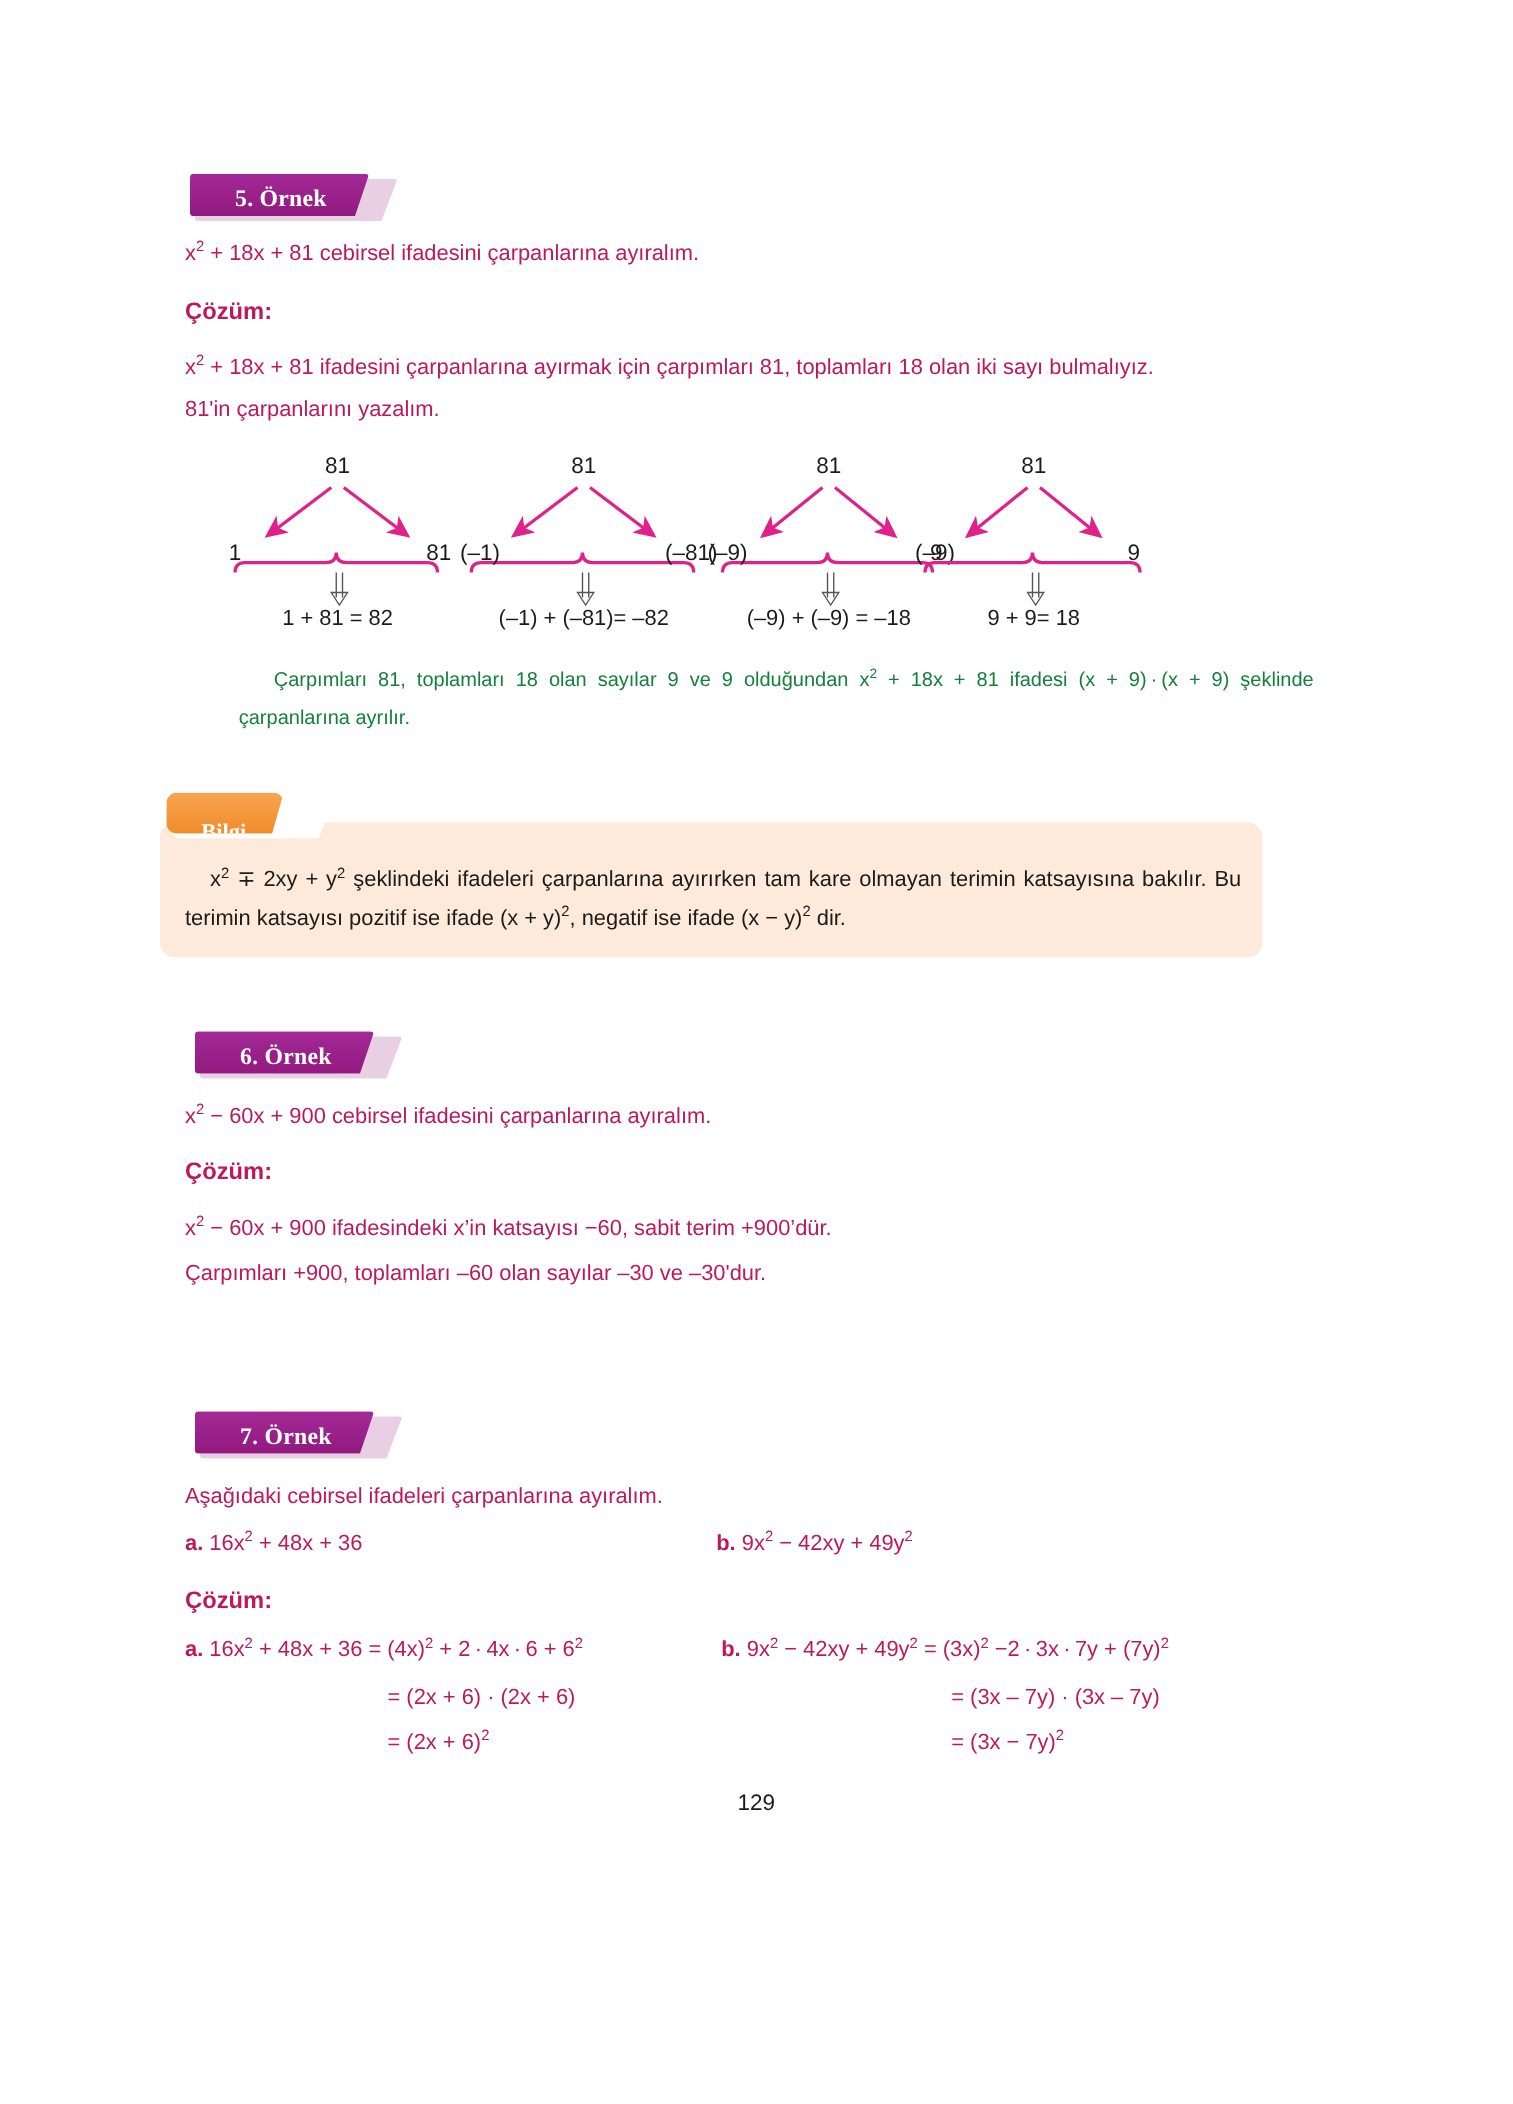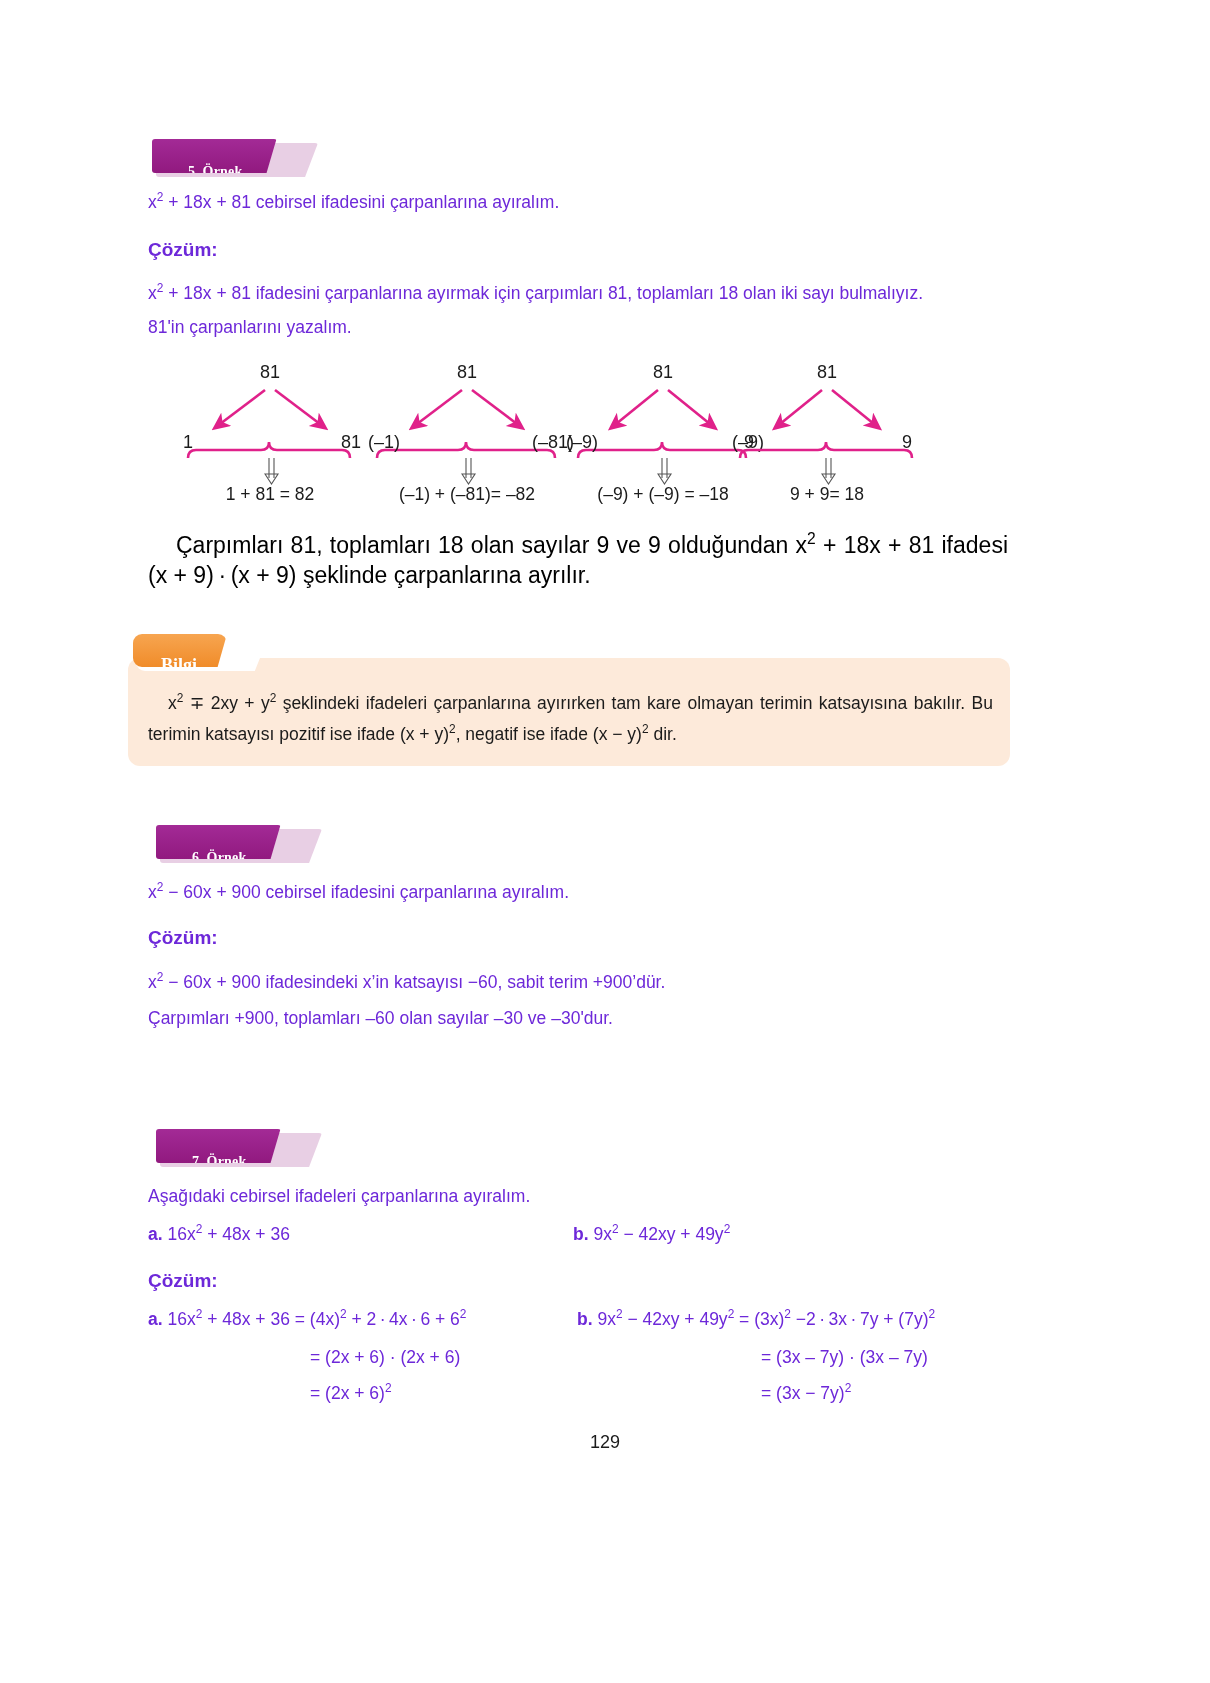--- a/index.html
+++ b/index.html
@@ -24,23 +24,23 @@
 
   
   .ornek-tab {
     position: absolute;
     height: 34px;
     background: #9c2290;
     background: linear-gradient(180deg,#a32a96 0%, #91197f 100%);
     color: #ffffff;
     font-family: "Liberation Serif", serif;
     font-weight: bold;
-    font-size: 14px;
+    font-size: 19px;
     line-height: 34px;
-    padding: 16px 34px 0 36px;
+    padding: 4px 34px 0 36px;
     box-sizing: border-box;
     border-radius: 3px;
     -webkit-clip-path: polygon(0% 0%, 100% 0%, 92% 100%, 0% 100%);
     clip-path: polygon(0% 0%, 100% 0%, 92% 100%, 0% 100%);
     letter-spacing: 0.2px;
     white-space: nowrap;
   }
   .ornek-shadow {
     position: absolute;
     height: 34px;
@@ -48,30 +48,31 @@
     border-radius: 3px;
     -webkit-clip-path: polygon(0% 0%, 100% 0%, 92% 100%, 0% 100%);
     clip-path: polygon(0% 0%, 100% 0%, 92% 100%, 0% 100%);
   }
 
   
   .txt {
     position: absolute;
     font-size: 17.5px;
     line-height: 24px;
-    color: #6d28d9;
+    color: #be185d;
     white-space: nowrap;
   }
   .txt.bold { font-weight: bold; }
   .para {
     position: absolute;
-    font-size: 23px;
+    font-size: 16px;
     line-height: 30px;
-    color: #000000;
+    color: #15803d;
     text-align: justify;
+    margin-left: 43px;
   }
   sup {
     font-size: 0.68em;
     vertical-align: super;
     line-height: 0;
   }
 
   
   .tree {
     position: absolute;

